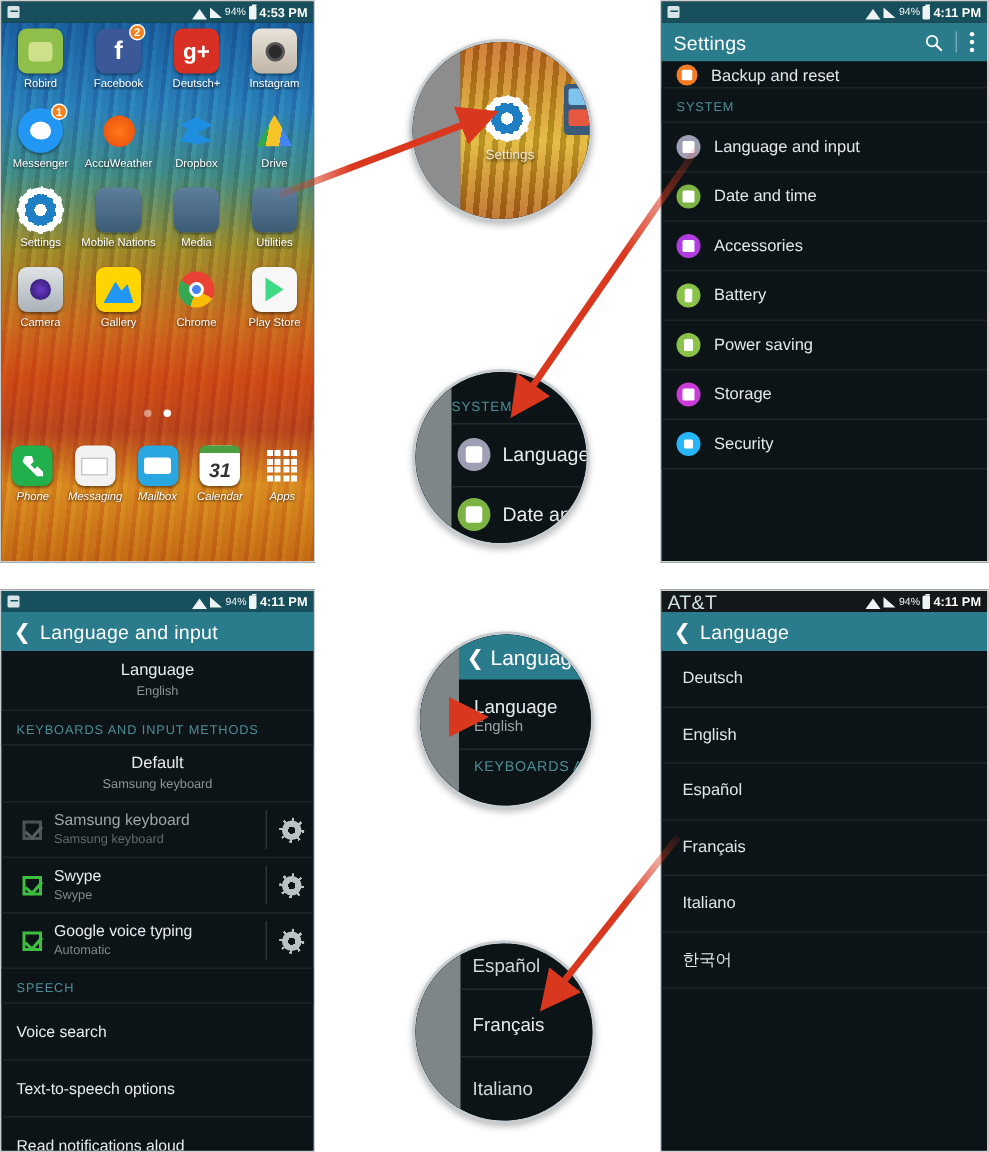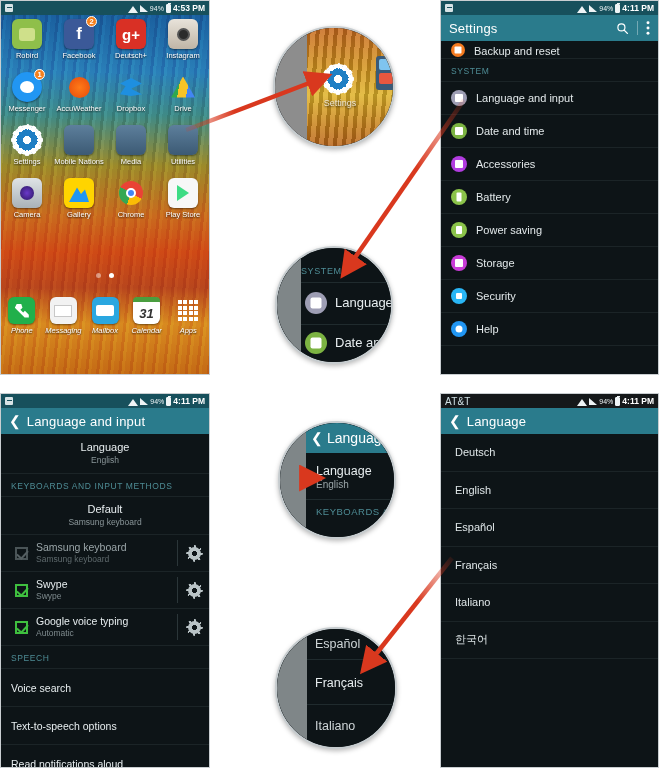--- a/index.html
+++ b/index.html
@@ -24,21 +24,21 @@
     display: flex;
     align-items: center;
     padding: 0 4px;
     font-size: 8px;
     color: #dfe9ec;
     position: relative;
   }
   .statusbar.dark { background: #15181a; }
   .sb-left { display: flex; align-items: center; gap: 3px; }
   .sb-right { margin-left: auto; display: flex; align-items: center; gap: 2px; font-size: 8px; }
-  .sb-carrier { font-size: 10px; color: #cfe0e4; letter-spacing: .2px; }
+  .sb-carrier { font-size: 13px; color: #cfe0e4; letter-spacing: .2px; }
   .sb-icon-note {
     width: 8px; height: 8px; background: #d7e3e6; border-radius: 1px;
     display:inline-block; position: relative;
   }
   .sb-icon-note::after{
     content:""; position:absolute; left:1.5px; top:2.5px; width:5px; height:1.5px; background:#17505c;
   }
   .wifi {
     width: 0; height: 0; border-left: 5px solid transparent; border-right: 5px solid transparent;
     border-bottom: 7px solid #eef4f6; display: inline-block; transform: translateY(1px);
@@ -503,26 +503,20 @@
         <span class="ico" style="background:#c93cd8">
             <i></i>
           </span>
         <span class="lbl">Storage</span>
       </div>
       <div class="row">
         <span class="ico" style="background:#29b6f6">
             <i style="width:6px;height:6px"></i>
           </span>
         <span class="lbl">Security</span>
-      </div>
-      <div class="row">
-        <span class="ico" style="background:#2196f3">
-            <i style="border-radius:50%;width:7px;height:7px"></i>
-          </span>
-        <span class="lbl">Help</span>
       </div>
     </div>
   </div>
 
   <div class="phone" id="langinput">
     <div class="statusbar">
       <span class="sb-left">
           <span class="sb-icon-note"></span>
         </span>
       <span class="sb-right">

